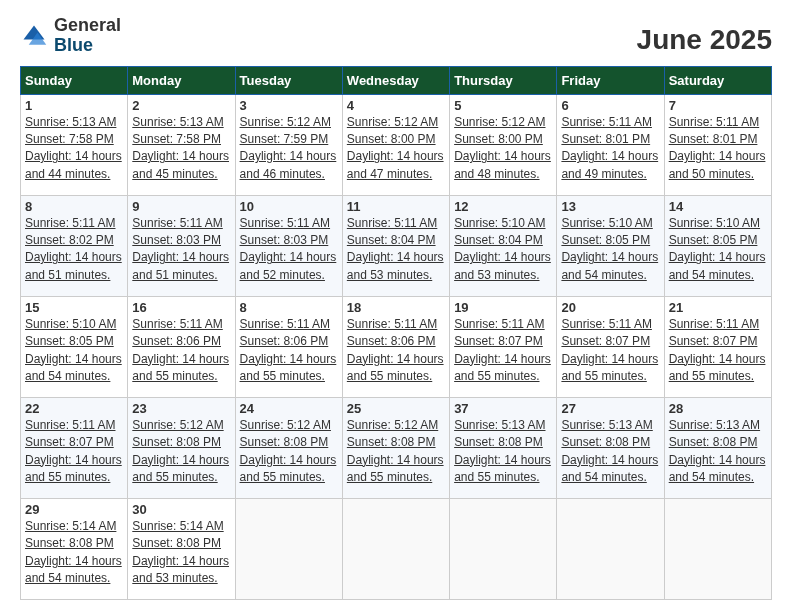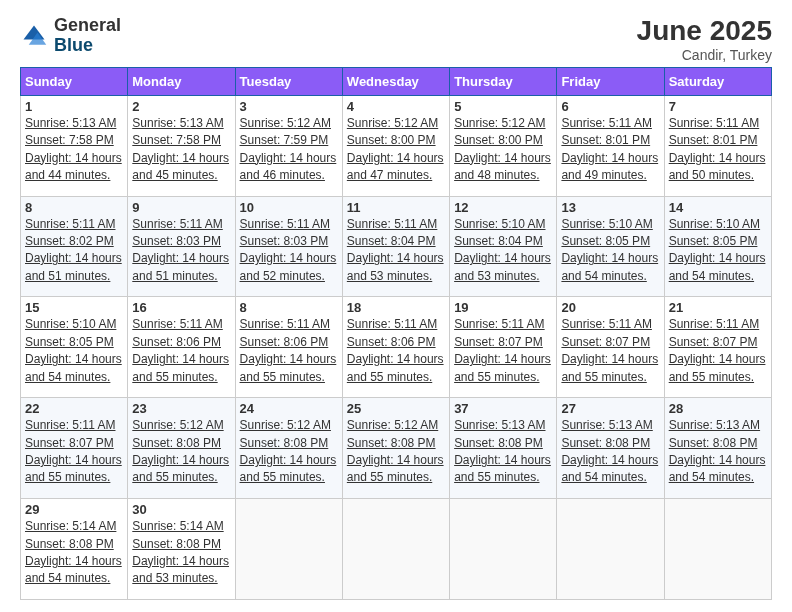--- a/index.html
+++ b/index.html
@@ -13,22 +13,22 @@
     .page {
       width: 792px;
       height: 612px;
       padding: 16px 20px 12px 20px;
       display: flex;
       flex-direction: column;
     }
     .top-header {
       display: flex;
       justify-content: space-between;
-      align-items: flex-start;
-      margin-bottom: 4px;
+      align-items: flex-end;
+      margin-bottom: 10px;
     }
     .logo {
       display: flex;
       align-items: center;
       gap: 4px;
     }
     .logo-text {
       display: flex;
       flex-direction: column;
       line-height: 1.1;
@@ -62,21 +62,21 @@
       color: #555;
     }
     .calendar {
       border: 1px solid #ccc;
       border-collapse: collapse;
       width: 100%;
       flex: 1;
       table-layout: fixed;
     }
     .calendar th {
-      background-color: #8b5cf6;
+      background-color: #14532d;
       color: #fff;
       font-size: 13px;
       font-weight: bold;
       padding: 6px 4px;
       text-align: left;
       border: 1px solid #1a5fa8;
     }
     .calendar td {
       border: 1px solid #ccc;
       vertical-align: top;
@@ -119,21 +119,20 @@
         <polygon points="16,4 28,20 4,20" fill="#1a5fa8"></polygon>
         <polygon points="20,12 30,26 10,26" fill="#2a7fd4" opacity="0.7"></polygon>
       </svg>
       <div class="logo-text">
         <span class="logo-general">General</span>
         <span class="logo-blue">Blue</span>
       </div>
     </div>
     <div class="title-block">
       <div class="month-title">June 2025</div>
-      <div class="location">Candir, Turkey</div>
     </div>
   </div>
 
   <table class="calendar">
     <thead>
       <tr>
       <th>Sunday</th>
           <th>Monday</th>
           <th>Tuesday</th>
           <th>Wednesday</th>

